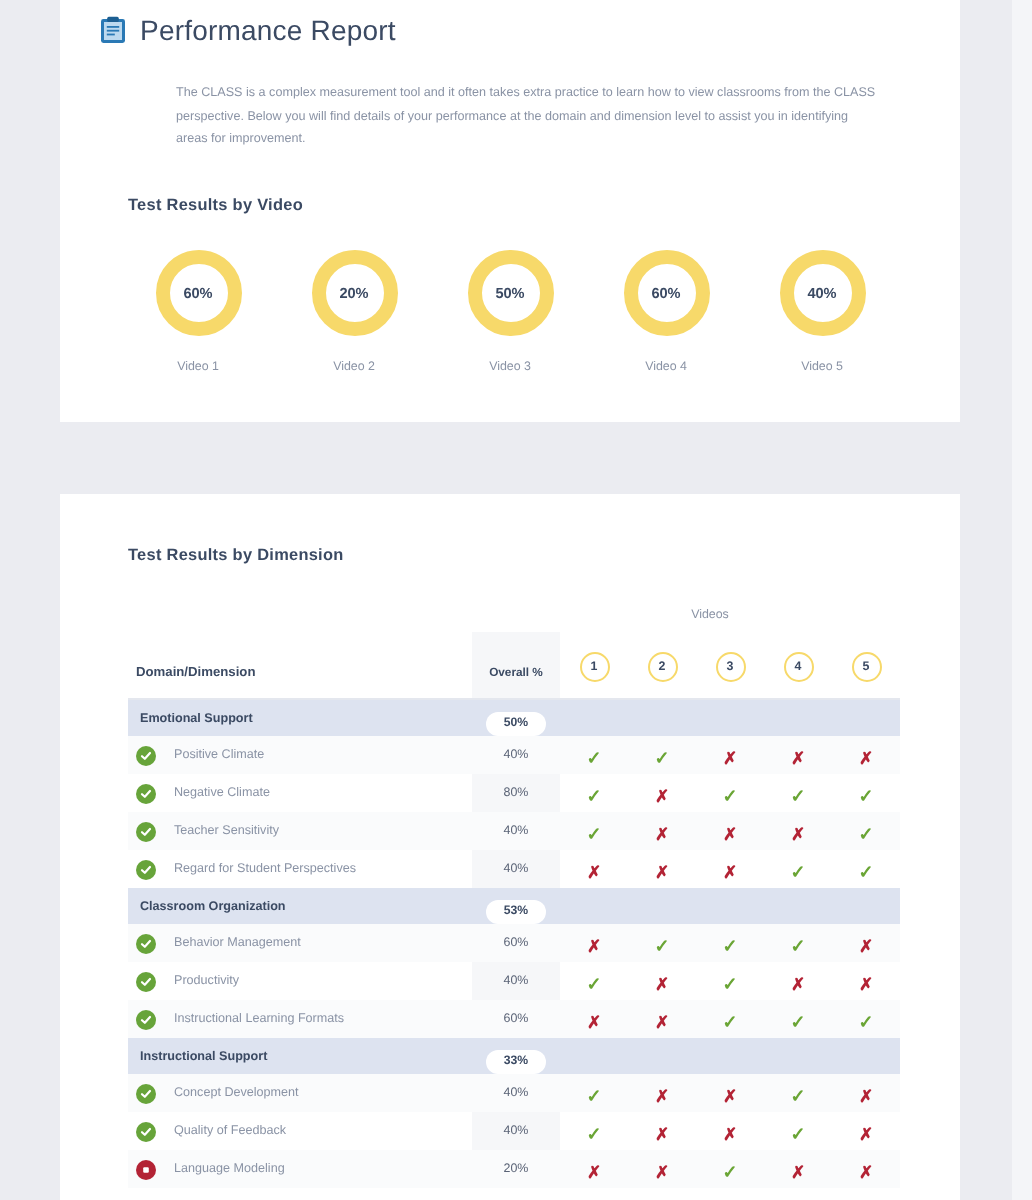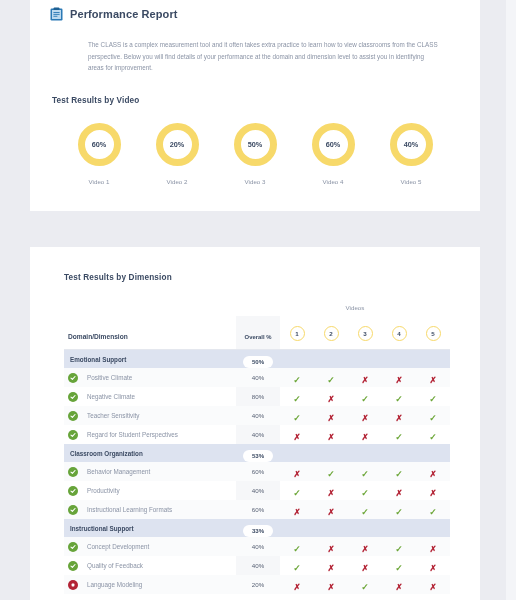--- a/index.html
+++ b/index.html
@@ -33,39 +33,39 @@
   #card-top { top: 0; height: 211px; }
 
   .report-header {
     display: flex;
     align-items: center;
     gap: 7px;
     padding: 7px 0 0 20px;
   }
   .clip-icon { width: 13px; height: 14px; display:block; }
   .report-title {
-    font-size: 11px;
-    font-weight: bold;
+    font-size: 14px;
+    font-weight: normal;
     color: #3b4a63;
     letter-spacing: .1px;
   }
   .intro {
     margin: 18px 0 0 58px;
     width: 350px;
     font-size: 6.3px;
     line-height: 1.85;
     color: #8a93a5;
   }
   .section-title {
     font-size: 8.2px;
     font-weight: bold;
     color: #3b4a63;
     letter-spacing: .15px;
   }
-  #video-section-title { margin: 22px 0 0 22px; }
+  #video-section-title { margin: 22px 0 0 34px; }
 
   .donut-row {
     display: flex;
     justify-content: space-between;
     margin: 18px 34px 0 34px;
   }
   .donut-cell {
     display: flex;
     flex-direction: column;
     align-items: center;

